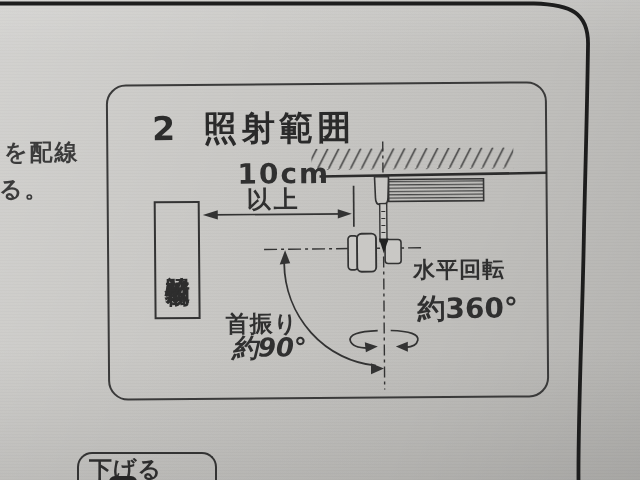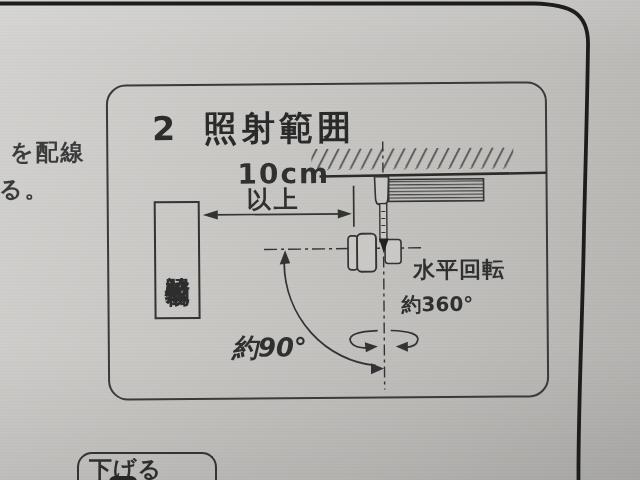--- a/index.html
+++ b/index.html
@@ -18,39 +18,39 @@
       #c7c6c3;
   }
   .content{position:absolute;inset:0;filter:blur(.3px);}
   svg{display:block;}
   .outer-svg{position:absolute;left:0;top:0;}
   
   .margin-line{
     position:absolute;color:#3b3b3b;font-weight:700;font-size:23px;
     letter-spacing:2px;white-space:nowrap;
   }
-  .ml1{left:10px;top:137px;}
+  .ml1{left:4px;top:137px;}
   .ml2{left:-1px;top:174px;}
   
   .panel{
     position:absolute;left:107px;top:83px;width:441px;height:316px;
     border:2.4px solid #3a3a3a;border-radius:20px;
     transform:rotate(-0.45deg);transform-origin:50% 50%;
     box-sizing:border-box;
   }
   .art{position:absolute;left:0;top:0;width:441px;height:316px;}
   .sec-num{position:absolute;left:44px;top:23px;font-size:33px;font-weight:600;color:#2c2c2c;}
   .sec-title{position:absolute;left:95px;top:20px;font-size:34px;font-weight:700;color:#2a2a2a;letter-spacing:4px;white-space:nowrap;}
   .lbl{position:absolute;color:#303030;font-weight:700;white-space:nowrap;line-height:1.05;}
   .l-10cm{left:129px;top:74px;font-size:28px;letter-spacing:2px;}
   .l-ijou{left:138px;top:102px;font-size:24px;letter-spacing:3px;}
   .l-swing{left:116px;top:226px;font-size:23px;letter-spacing:1px;}
   .l-swing-angle{left:122px;top:249px;font-size:26px;font-style:italic;}
   .l-rot{left:304px;top:174px;font-size:22px;letter-spacing:1px;}
-  .l-rot-angle{left:292px;top:210px;font-size:20px;}
+  .l-rot-angle{left:308px;top:210px;font-size:28px;}
   .objbox{
     position:absolute;left:45px;top:115px;width:46px;height:118px;
     border:2.2px solid #333;box-sizing:border-box;
     display:flex;align-items:center;justify-content:center;
   }
   .vtext{
     writing-mode:vertical-rl;text-orientation:upright;
     font-size:25px;font-weight:700;color:#2e2e2e;letter-spacing:2px;line-height:1;
   }
   
@@ -144,20 +144,21 @@
           <path d="M 281 246 Q 310 247 308 256 Q 306.5 262.5 296 263" fill="none" stroke="#333" stroke-width="1.7"></path>
           <polygon points="286,262 298,257.5 298,267.5" fill="#333"></polygon>
         </g>
       </svg>
 
       <div class="lbl l-10cm">10cm</div>
       <div class="lbl l-ijou">以上</div>
       <div class="objbox">
         <span class="vtext">被照射物</span>
       </div>
+      <div class="lbl l-swing">首振り</div>
       <div class="lbl l-swing-angle">約90°</div>
       <div class="lbl l-rot">水平回転</div>
       <div class="lbl l-rot-angle">約360°</div>
     </div>
 
     <div class="bottombox">
       <span class="bb-label">下げる</span>
       <div class="blob"></div>
     </div>
 

